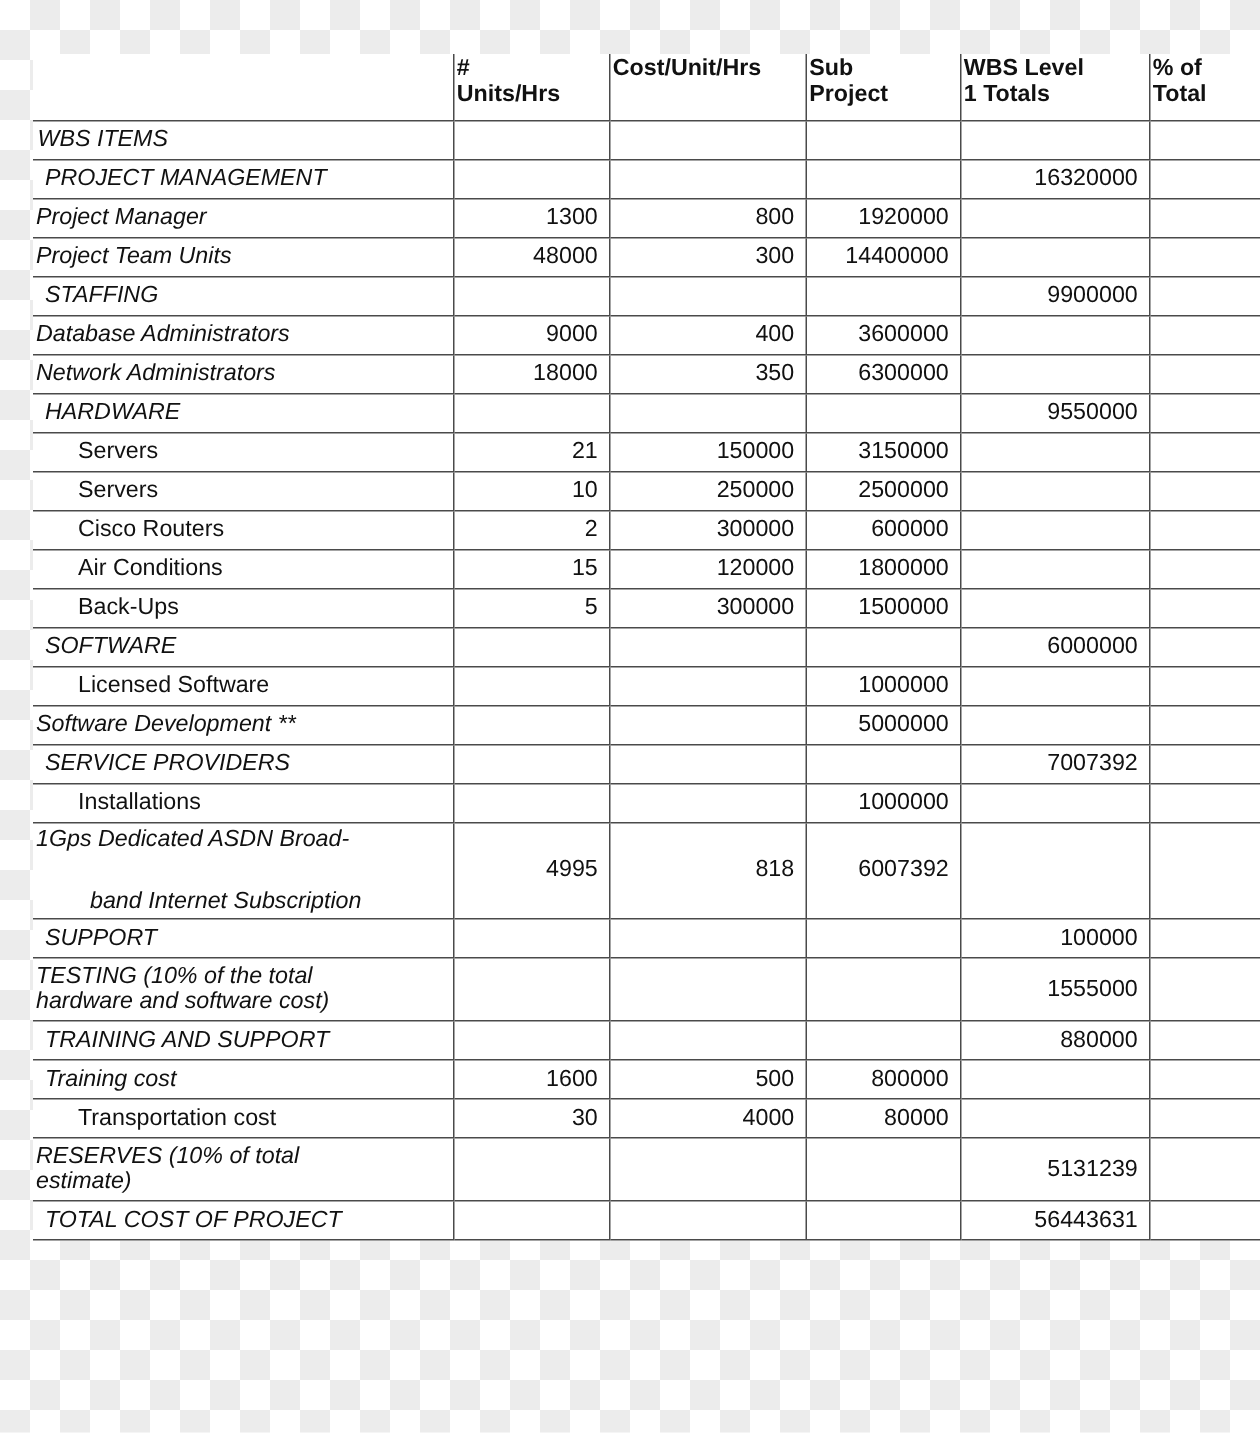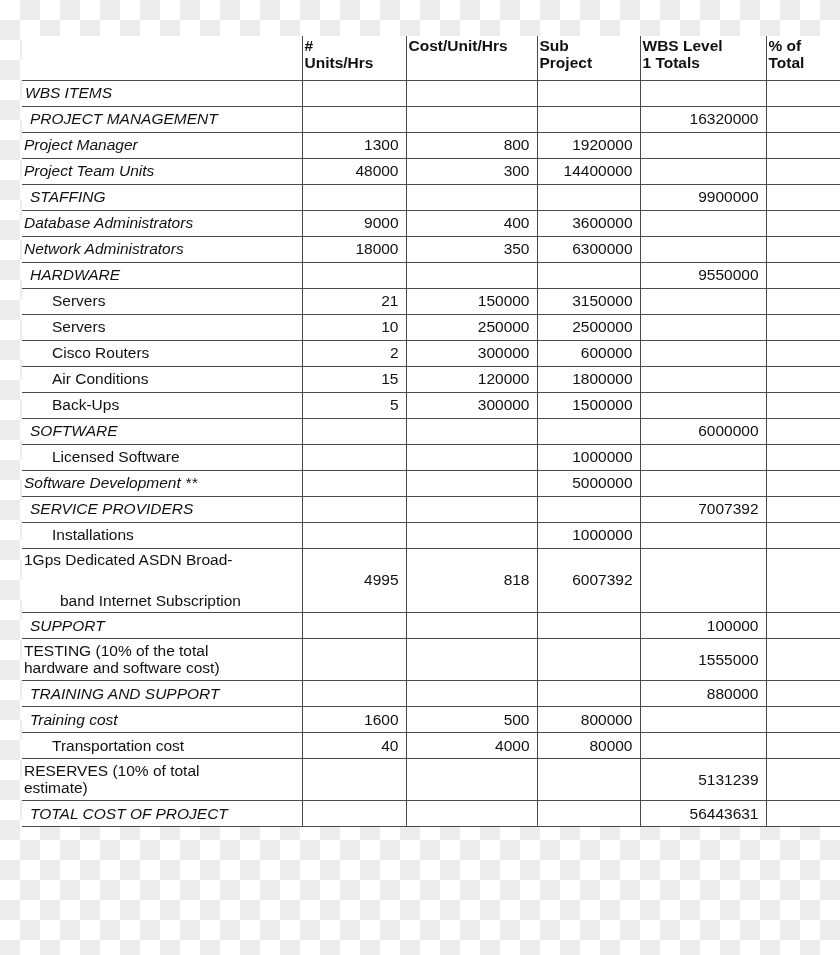--- a/index.html
+++ b/index.html
@@ -92,21 +92,21 @@
   }
 
   
   .lvl-head   { font-weight: bold; padding-left: 3px !important; font-style: italic; }
   .lvl-0      { padding-left: 2px  !important; font-style: italic; }
   .lvl-1      { padding-left: 8px  !important; font-style: italic; }
   .lvl-2      { padding-left: 30px !important; }
 
   
   tr.tall td { height: 42px; }
-  td.item.wrap { white-space: normal; }
+  td.item.wrap { white-space: normal; font-style: italic; }
   .wrap-l2 { display: block; }
   .wrap-l2.ind { padding-left: 36px; margin-top: 24px; }
 </style>
 </head>
 <body>
 
 <div id="budget-table-wrap">
   <table class="budget">
     <colgroup>
       <col class="c-item">
@@ -316,21 +316,21 @@
         <tr>
           <td class="item lvl-1">Training cost</td>
           <td class="num">1600</td>
           <td class="num">500</td>
           <td class="num">800000</td>
           <td class="num"></td>
           <td class="num"></td>
         </tr>
         <tr>
           <td class="item lvl-2">Transportation cost</td>
-          <td class="num">40</td>
+          <td class="num">30</td>
           <td class="num">4000</td>
           <td class="num">80000</td>
           <td class="num"></td>
           <td class="num"></td>
         </tr>
         <tr class="tall">
           <td class="item wrap">
             <span class="wrap-l2">RESERVES (10% of total</span>
             <span class="wrap-l2">estimate)</span>
           </td>

